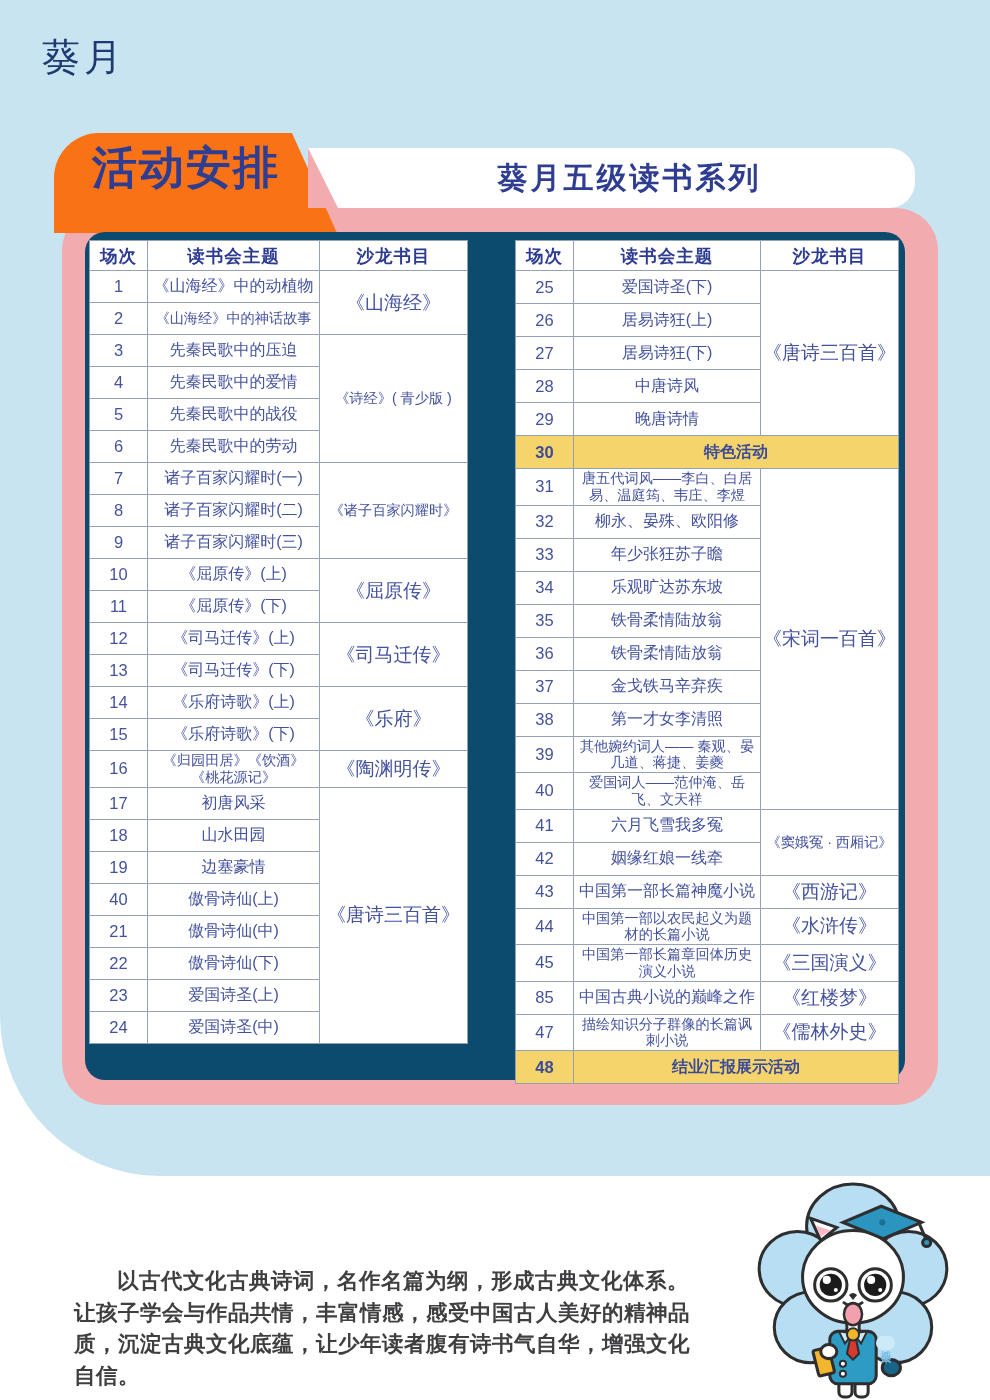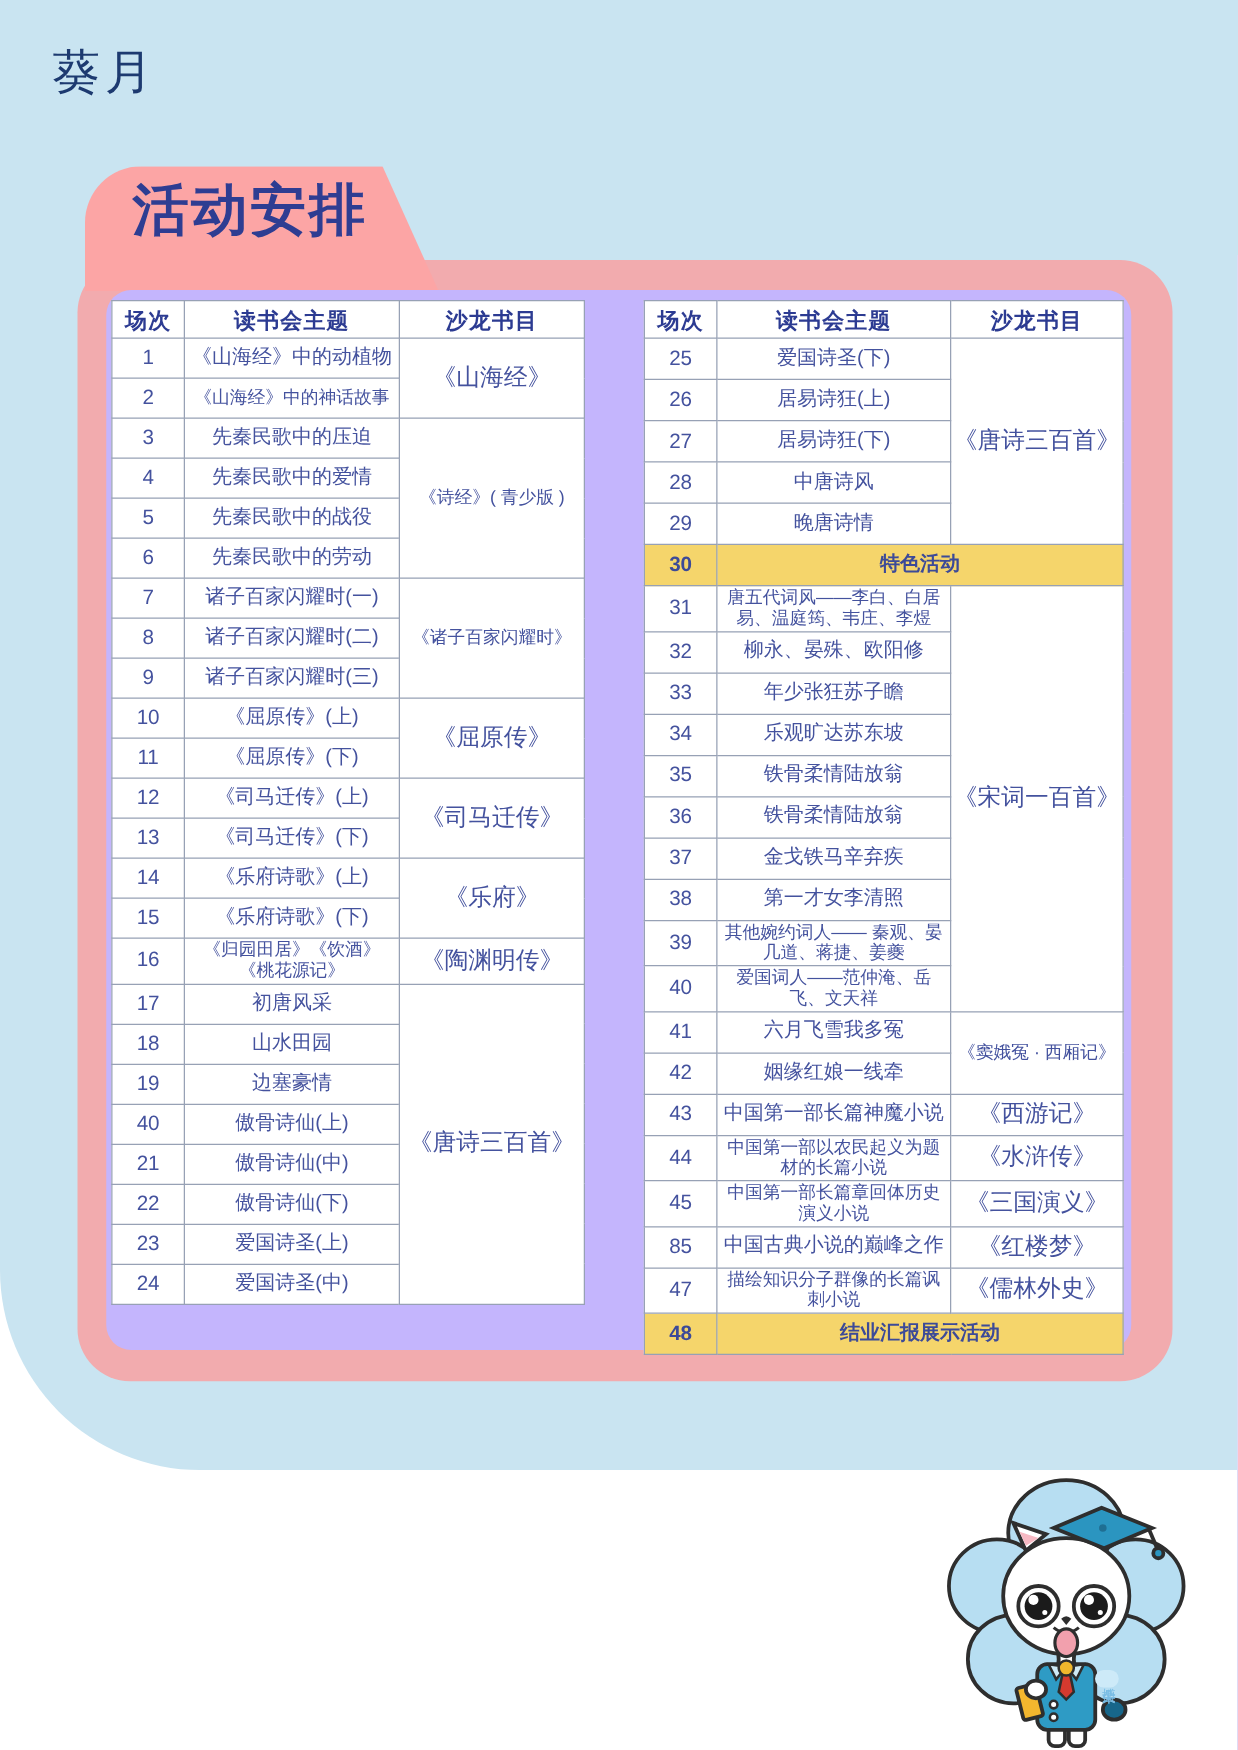--- a/index.html
+++ b/index.html
@@ -12,36 +12,36 @@
 
   
   .logo { position:absolute; left:42px; top:32px; display:flex; align-items:center; gap:14px; color:#1d3a70; }
   .logo-cn { font-size:38px; font-weight:400; letter-spacing:4px; }
   .logo-en { position:relative; font-size:44px; font-weight:400; letter-spacing:2px; font-family:"DejaVu Sans", sans-serif; }
   .logo-star { position:absolute; right:26px; top:-12px; font-size:15px; }
 
   
   .pink-panel { position:absolute; left:62px; top:208px; width:876px; height:897px;
                 background:#f2abae; border-radius:42px; }
-  .pink-tab { position:absolute; left:68px; top:133px; width:283px; height:100px;
-              background:#fca5a5; border-radius:45px 0 0 0;
+  .pink-tab { position:absolute; left:54px; top:133px; width:283px; height:100px;
+              background:#f97316; border-radius:45px 0 0 0;
               clip-path:polygon(0 0, calc(100% - 45px) 0, 100% 100%, 0 100%);
               padding:10px 0 0 38px; z-index:2; }
   .tab-title { font-size:45px; font-weight:900; color:#2e3d92; letter-spacing:2px; line-height:1.1; }
   .tab-pinyin { font-size:21px; font-weight:700; color:#2e3d92; letter-spacing:1px; margin-top:3px; }
 
   .white-band { position:absolute; left:308px; top:148px; width:607px; height:60px;
                 background:#ffffff; border-radius:0 26px 26px 0; z-index:3;
                 display:flex; align-items:center; justify-content:center; }
   .band-slant { position:absolute; left:0; top:0; width:30px; height:100%;
                 background:#f2abae; clip-path:polygon(0 0, 30px 100%, 0 100%); }
   .band-title { font-size:30px; font-weight:800; color:#2e3d92; letter-spacing:3px; padding-left:36px; }
 
   .white-main { position:absolute; left:85px; top:232px; width:820px; height:848px;
-                background:#c4b5fd; border-radius:20px; z-index:2; }
+                background:#0c4a6e; border-radius:20px; z-index:2; }
 
   
   .tbl-wrap { position:absolute; top:8px; }
   .tbl-left  { left:4px;  width:378px; }
   .tbl-right { left:430px; width:383px; }
   table { border-collapse:collapse; width:100%; table-layout:fixed; background:#fff; }
   th, td { border:1.6px solid #97a1b5; text-align:center; vertical-align:middle; padding:1px 2px; }
   th { font-size:17.5px; font-weight:700; color:#2c3b92; height:30px; letter-spacing:1px; }
   td { font-size:16px; color:#44529e; height:32px; line-height:1.15; }
   .tbl-right td { height:33px; }
@@ -74,20 +74,24 @@
   <div class="logo">
     <span class="logo-cn">葵月</span>
   </div>
 
   <div class="pink-tab">
     <div class="tab-title">活动安排</div>
   </div>
 
   <div class="pink-panel"></div>
 
+  <div class="white-band">
+    <div class="band-slant"></div>
+    <div class="band-title">葵月五级读书系列</div>
+  </div>
 
   <div class="white-main">
     <div class="tbl-wrap tbl-left">
       <table id="table-left">
         <colgroup>
             <col style="width:58px">
             <col style="width:172px">
             <col style="width:148px">
           </colgroup>
         <thead>
@@ -322,20 +326,21 @@
             </tr>
             <tr class="special">
               <td class="no">48</td>
               <td class="topic" colspan="2">结业汇报展示活动</td>
             </tr>
           </tbody>
       </table>
     </div>
   </div>
 
+  <div class="footer-para">以古代文化古典诗词，名作名篇为纲，形成古典文化体系。让孩子学会与作品共情，丰富情感，感受中国古人美好的精神品质，沉淀古典文化底蕴，让少年读者腹有诗书气自华，增强文化自信。</div>
 
   <div class="mascot">
     <svg viewBox="0 0 220 218" width="222" height="220">
       <g stroke="#2e2e2e" stroke-width="3" fill="#b7def2">
         <ellipse cx="110" cy="46" rx="46" ry="42"></ellipse>
         <ellipse cx="55" cy="88" rx="38" ry="37"></ellipse>
         <ellipse cx="165" cy="88" rx="38" ry="37"></ellipse>
         <ellipse cx="68" cy="146" rx="36" ry="35"></ellipse>
         <ellipse cx="152" cy="146" rx="36" ry="35"></ellipse>
       </g>

